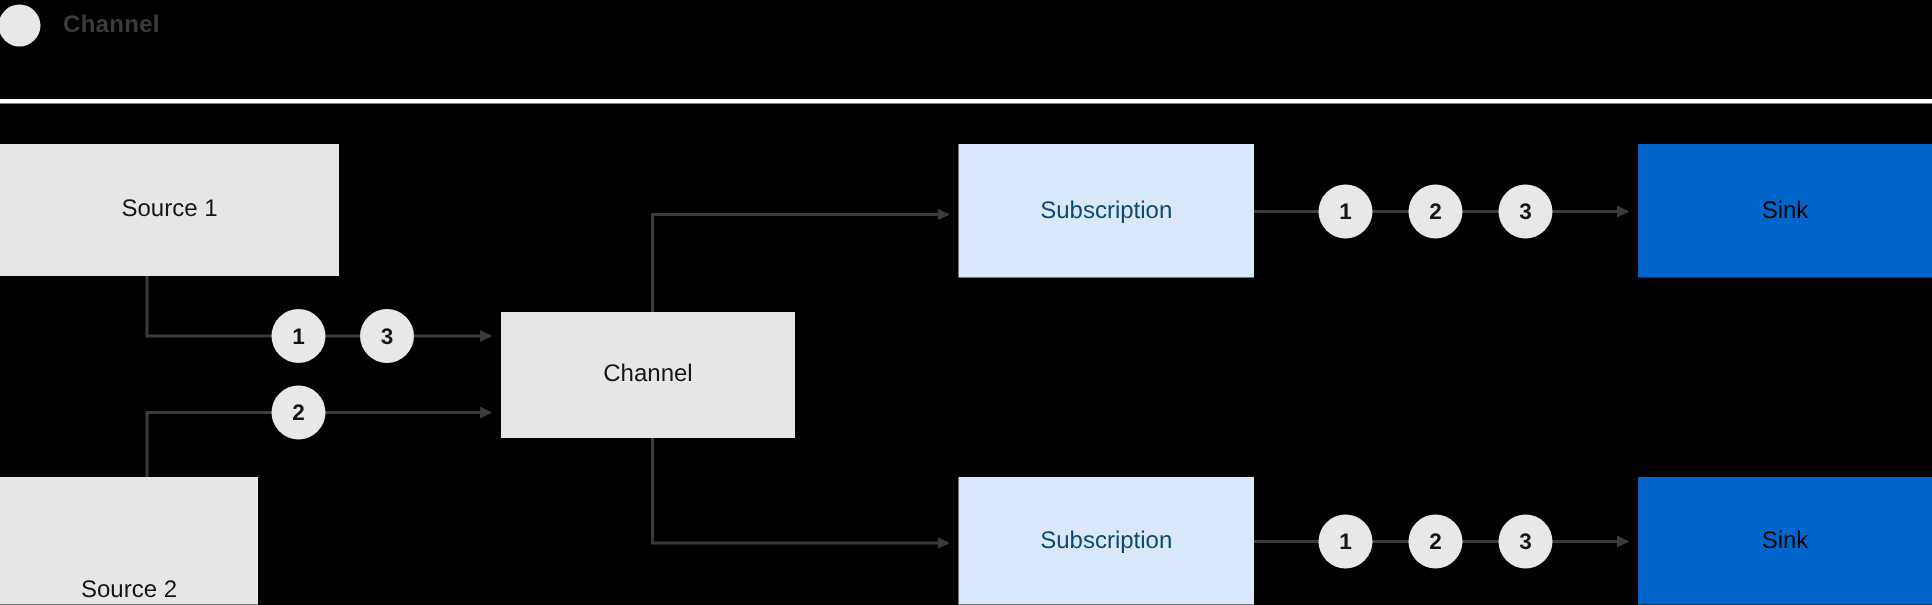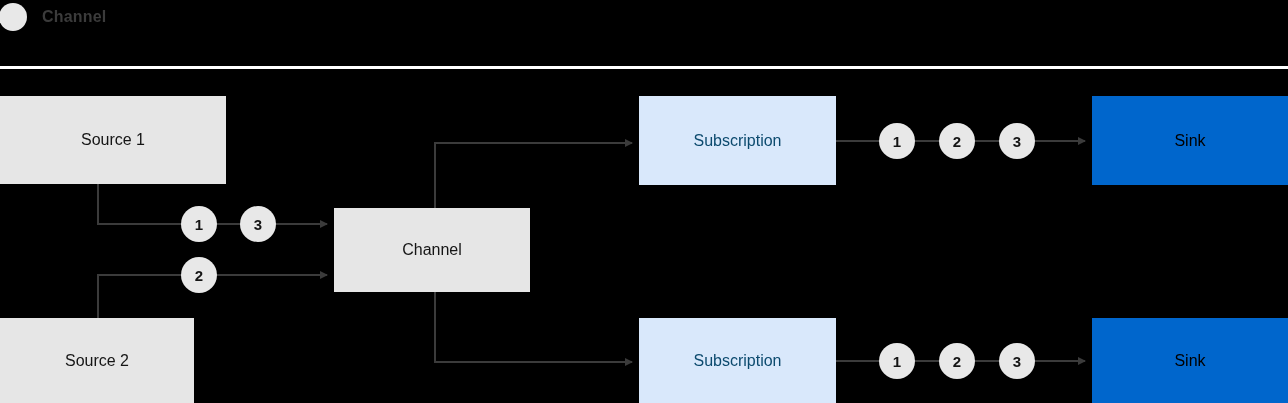--- a/index.html
+++ b/index.html
@@ -137,21 +137,21 @@
       <path d="M836,141 L1085,141" marker-end="url(#arrow)"></path>
 
       <path d="M836,361 L1085,361" marker-end="url(#arrow)"></path>
     </g>
   </svg>
 
   <div class="box box-gray" style="left:0px; top:96px; width:226px; height:88px;">
     <span>Source 1</span>
   </div>
 
-  <div class="box box-gray" style="left:0px; top:318px; width:194px; height:85px;">
+  <div class="box box-gray" style="left:0px; top:318px; width:172px; height:85px;align-items:flex-end;">
     <span>Source 2</span>
   </div>
 
   <div class="box box-gray" style="left:334px; top:208px; width:196px; height:84px;">
     <span>Channel</span>
   </div>
 
   <div class="box box-lightblue" style="left:639px; top:96px; width:197px; height:89px;">
     <span>Subscription</span>
   </div>

